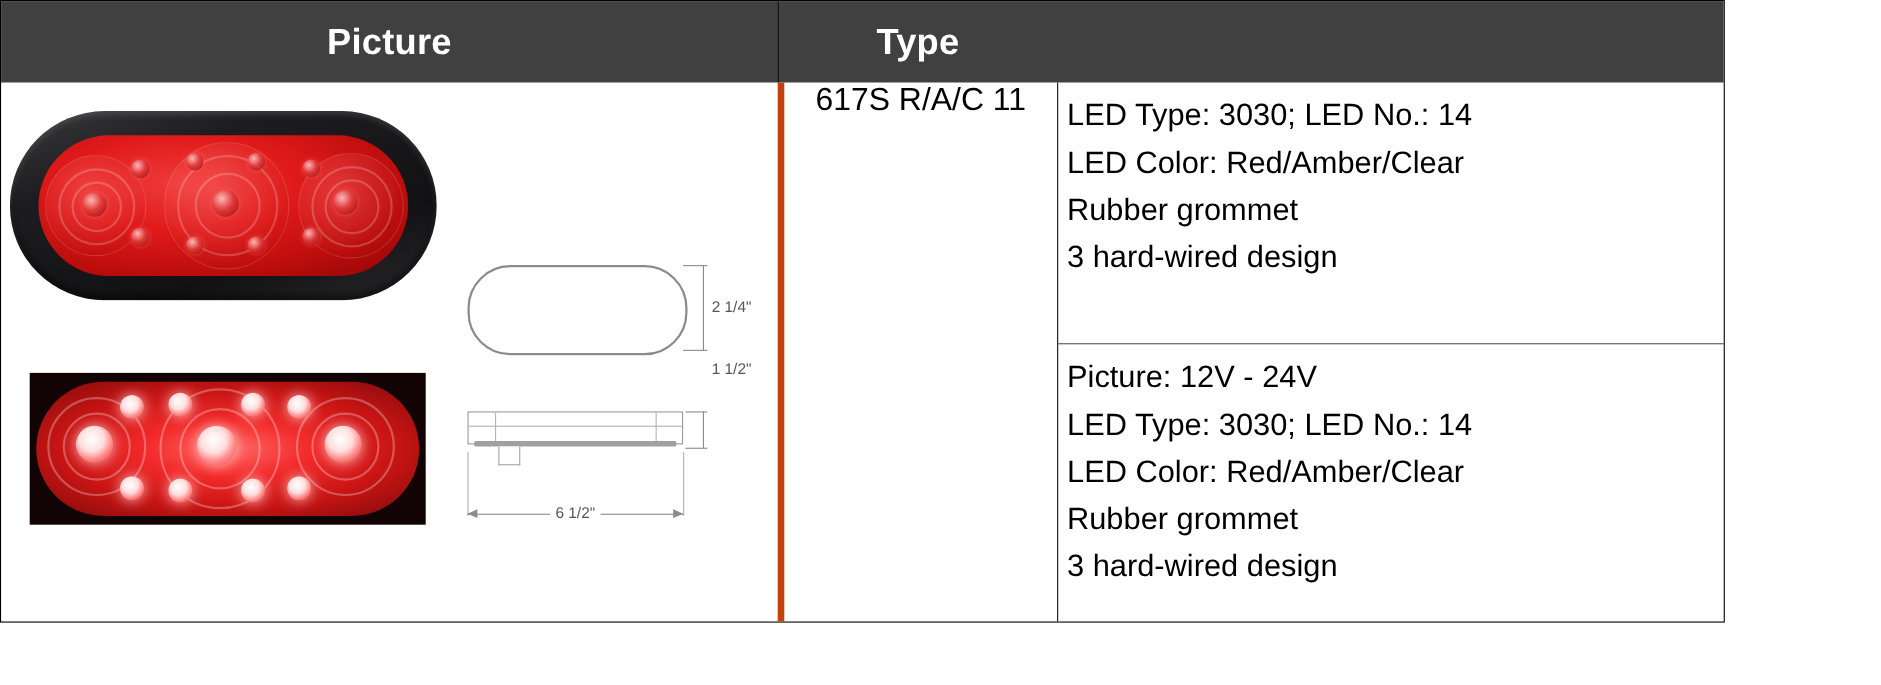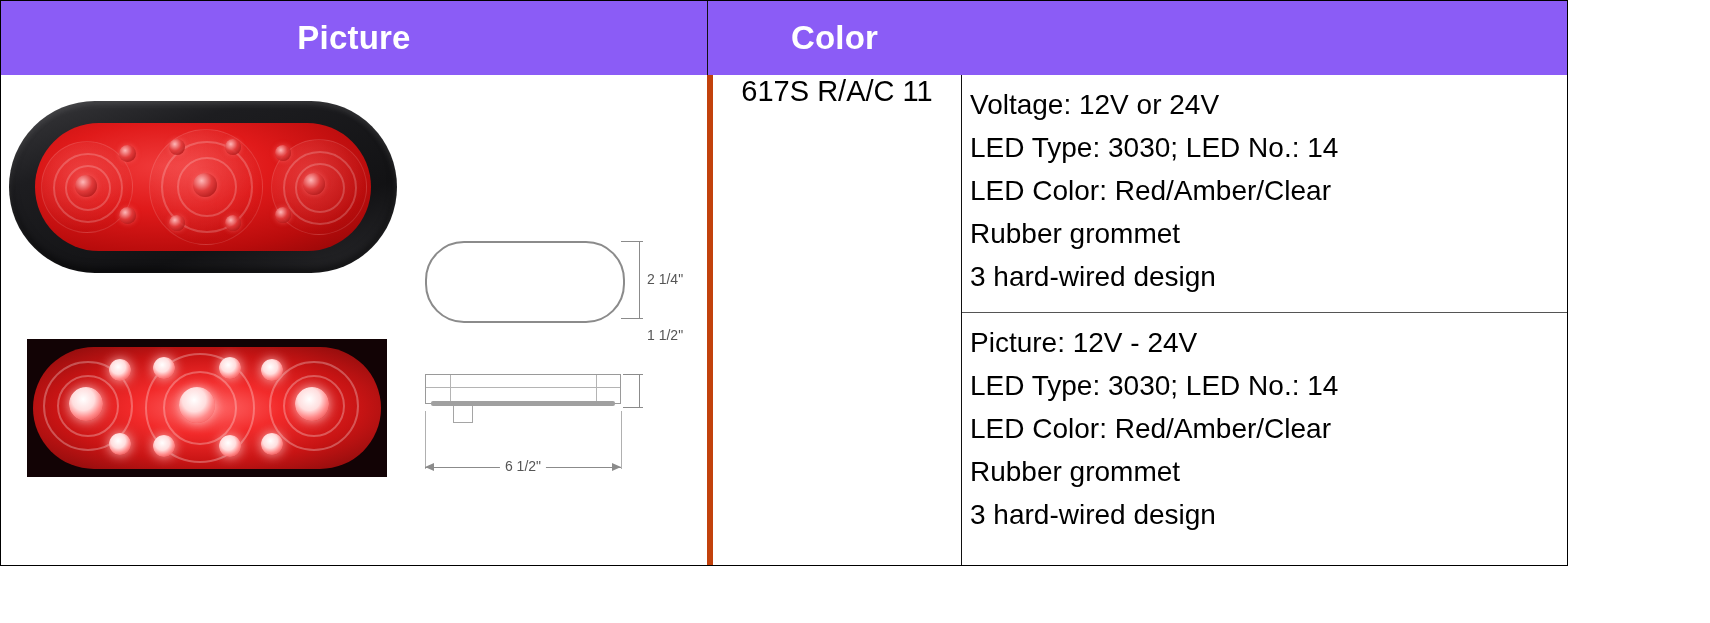--- a/index.html
+++ b/index.html
@@ -2,21 +2,21 @@
 <html><head>
 <meta charset="utf-8">
 <style>
   html,body{margin:0;padding:0;background:#fff;}
   body{width:1710px;height:623px;font-family:"Liberation Sans",sans-serif;overflow:hidden;}
 
   .table{position:absolute;left:0;top:0;width:1568px;height:566px;box-sizing:border-box;
          border:1px solid #000;background:#fff;}
 
   
-  .thead{position:absolute;left:0;top:0;width:100%;height:74px;background:#8b5cf6;box-sizing:border-box;}
+  .thead{position:absolute;left:0;top:0;width:100%;height:74px;background:#404040;box-sizing:border-box;}
   .th{position:absolute;top:0;height:74px;display:flex;align-items:center;justify-content:center;
       color:#fff;font-weight:bold;font-size:33px;letter-spacing:.2px;box-sizing:border-box;}
   .th-picture{left:0;width:706px;}
   .th-item{left:706px;width:254px;border-left:1px solid #111;}
   .th-desc{left:960px;right:0;border-left:1px solid #111;}
 
   
   .tbody{position:absolute;left:0;top:74px;right:0;bottom:0;}
   .cell{position:absolute;top:0;bottom:0;box-sizing:border-box;}
   .c-picture{left:0;width:706px;}
@@ -89,21 +89,21 @@
 </head>
 <body>
 
 <div class="table">
 
   <div class="thead">
     <div class="th th-picture">
       <span>Picture</span>
     </div>
     <div class="th th-item">
-      <span>Color</span>
+      <span>Type</span>
     </div>
   </div>
 
   <div class="tbody">
 
     <div class="cell c-picture">
       <div class="pic-area">
 
         <div class="lamp1">
           <div class="lamp1-lens">
@@ -186,21 +186,20 @@
       </div>
     </div>
 
     <div class="cell c-item">
       <span class="item-text">617S R/A/C 11</span>
     </div>
 
     <div class="cell c-desc">
 
       <div class="desc-block desc-top">
-        <div class="desc-line">Voltage: 12V or 24V</div>
         <div class="desc-line">LED Type: 3030; LED No.: 14</div>
         <div class="desc-line">LED Color: Red/Amber/Clear</div>
         <div class="desc-line">Rubber grommet</div>
         <div class="desc-line">3 hard-wired design</div>
       </div>
 
       <div class="desc-block desc-bottom">
         <div class="desc-line">Picture: 12V - 24V</div>
         <div class="desc-line">LED Type: 3030; LED No.: 14</div>
         <div class="desc-line">LED Color: Red/Amber/Clear</div>

